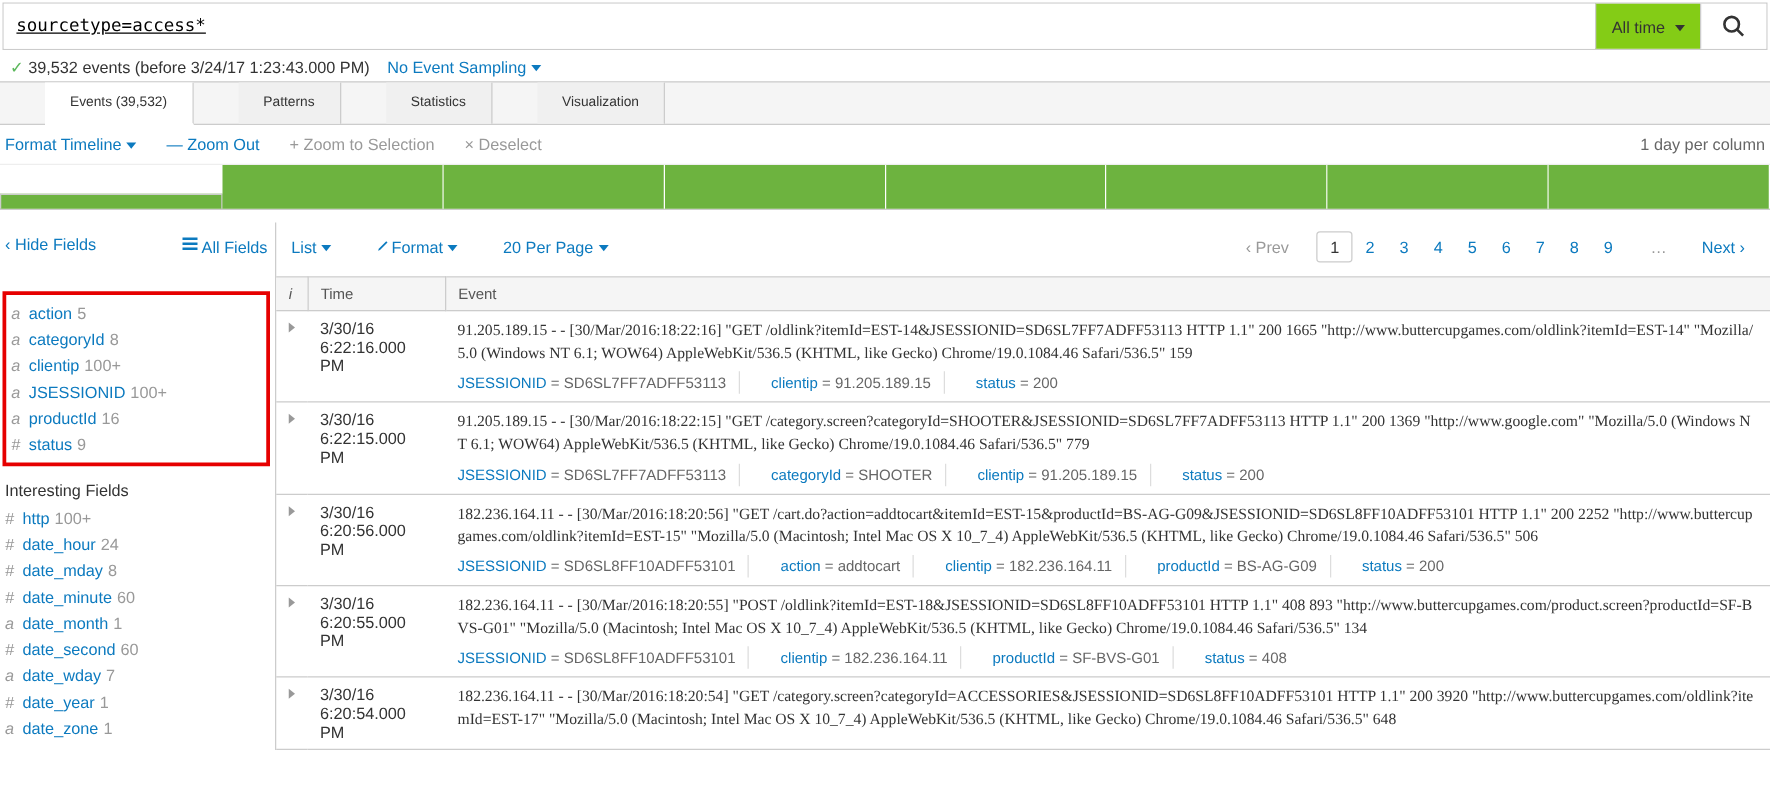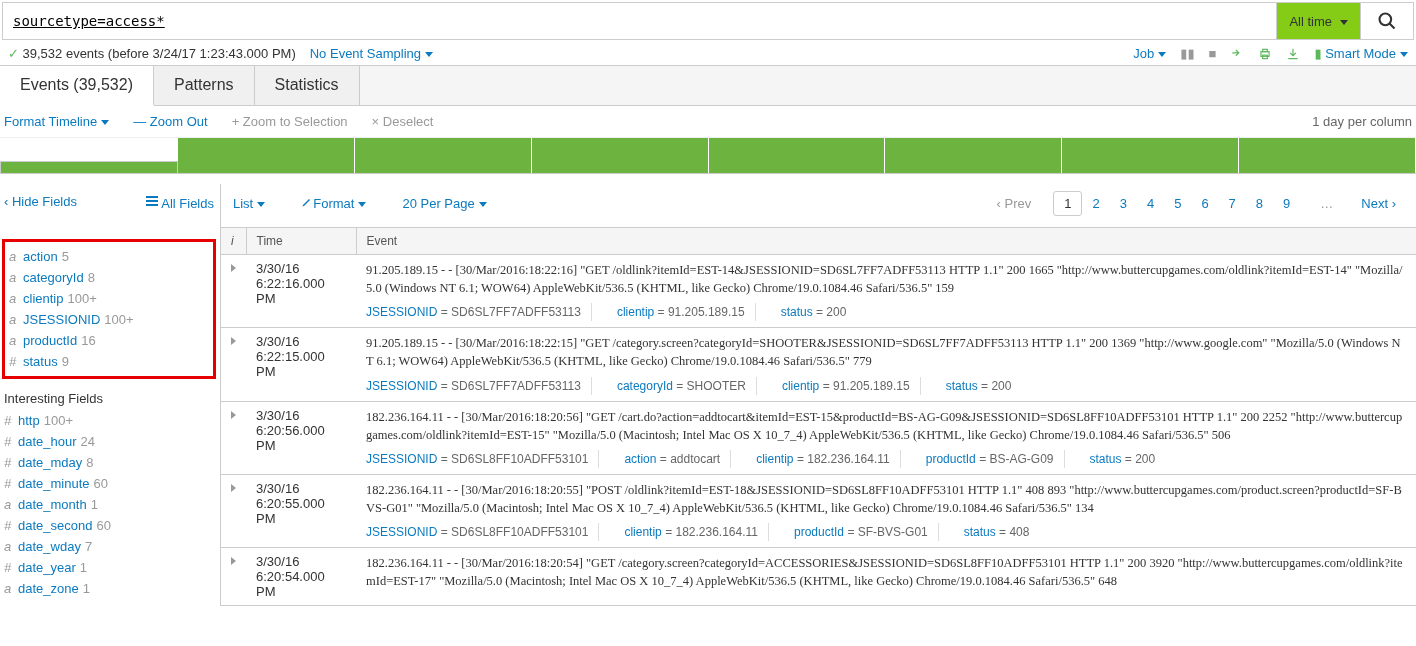--- a/index.html
+++ b/index.html
@@ -8,21 +8,21 @@
 .search-input { flex: 1; padding: 8px 10px; border: none; font-size: 14px; font-family: monospace; outline: none; text-decoration: underline; }
 .time-picker { padding: 8px 12px; border-left: 1px solid #ccc; background: #84cc16; cursor: pointer; display: flex; align-items: center; gap: 4px; font-size: 13px; }
 .search-btn { padding: 8px 16px; border-left: 1px solid #ccc; background: #fff; cursor: pointer; display: flex; align-items: center; }
 .status-bar { display: flex; align-items: center; padding: 4px 8px; font-size: 13px; }
 .status-left { display: flex; align-items: center; gap: 14px; }
 .status-check { color: #5cb85c; }
 .status-right { margin-left: auto; display: flex; align-items: center; gap: 14px; color: #5cb85c; }
 .link { color: #0c7abf; cursor: pointer; }
 .icon-gray { color: #999; }
 .tabs-bar { display: flex; border-top: 1px solid #ccc; border-bottom: 1px solid #ccc; background: #f5f5f5; }
-.tab { padding: 10px 20px; cursor: pointer; font-size: 16px; border-right: 1px solid #ccc; background: #f0f0f0; }
+.tab { padding: 10px 20px; cursor: pointer; font-size: 11px; border-right: 1px solid #ccc; background: #f0f0f0; margin-left: 36px; }
 .tab.active { background: #fff; border-bottom: 2px solid #fff; margin-bottom: -1px; }
 .timeline-controls { display: flex; align-items: center; padding: 8px 4px; gap: 24px; font-size: 13px; border-bottom: 1px solid #eee; }
 .tl-right { margin-left: auto; color: #666; }
 .timeline-chart { height: 36px; display: flex; border-bottom: 1px solid #ccc; margin-bottom: 10px; }
 .tl-seg { flex: 1; border-right: 1px solid #fff; }
 .tl-green { background: #6db33f; }
 .tl-short { align-self: flex-end; height: 12px; background: #6db33f; border: 1px solid #ccc; border-bottom: none; }
 .main-area { display: flex; }
 .sidebar { width: 220px; padding: 6px 4px 6px 2px; font-size: 13px; }
 .sidebar-top { display: flex; justify-content: space-between; padding: 4px 2px 28px; }
@@ -73,43 +73,27 @@
         <line x1="15" y1="15" x2="21" y2="21" stroke="#333" stroke-width="2.5"></line>
       </svg>
   </div>
 </div>
 
 <div class="status-bar">
   <div class="status-left">
     <span><span class="status-check">✓</span> <span>39,532 events (before 3/24/17 1:23:43.000 PM)</span></span>
     <span class="link chev">No Event Sampling</span>
   </div>
-  <div class="status-right">
-    <span class="link chev">Job</span>
-    <span class="icon-gray">▮▮</span>
-    <span class="icon-gray">■</span>
-    <svg class="action-icon" viewBox="0 0 24 24">
-        <path d="M14 9l-5 5 5 5M9 14h11" fill="none" stroke="#5cb85c" stroke-width="2" transform="rotate(180 12 12)"></path>
-      </svg>
-    <svg class="action-icon" viewBox="0 0 24 24">
-        <rect x="5" y="8" width="14" height="8" fill="none" stroke="#5cb85c" stroke-width="2"></rect>
-        <rect x="8" y="4" width="8" height="4" fill="none" stroke="#5cb85c" stroke-width="2"></rect>
-        <rect x="8" y="14" width="8" height="6" fill="none" stroke="#5cb85c" stroke-width="2"></rect>
-      </svg>
-    <svg class="action-icon" viewBox="0 0 24 24">
-        <path d="M12 3v12m-5-5l5 5 5-5M4 20h16" fill="none" stroke="#5cb85c" stroke-width="2"></path>
-      </svg>
-    <span><span style="color:#5cb85c">▮</span> <span class="link chev">Smart Mode</span></span>
-  </div>
 </div>
 
 <div class="tabs-bar">
   <div class="tab active">Events (39,532)</div>
   <div class="tab">Patterns</div>
   <div class="tab">Statistics</div>
+  <div class="tab">Visualization</div>
 </div>
 
 <div class="timeline-controls">
   <span class="link chev">Format Timeline</span>
   <span class="link">— Zoom Out</span>
   <span class="icon-gray">+ Zoom to Selection</span>
   <span class="icon-gray">× Deselect</span>
   <span class="tl-right">1 day per column</span>
 </div>
 

